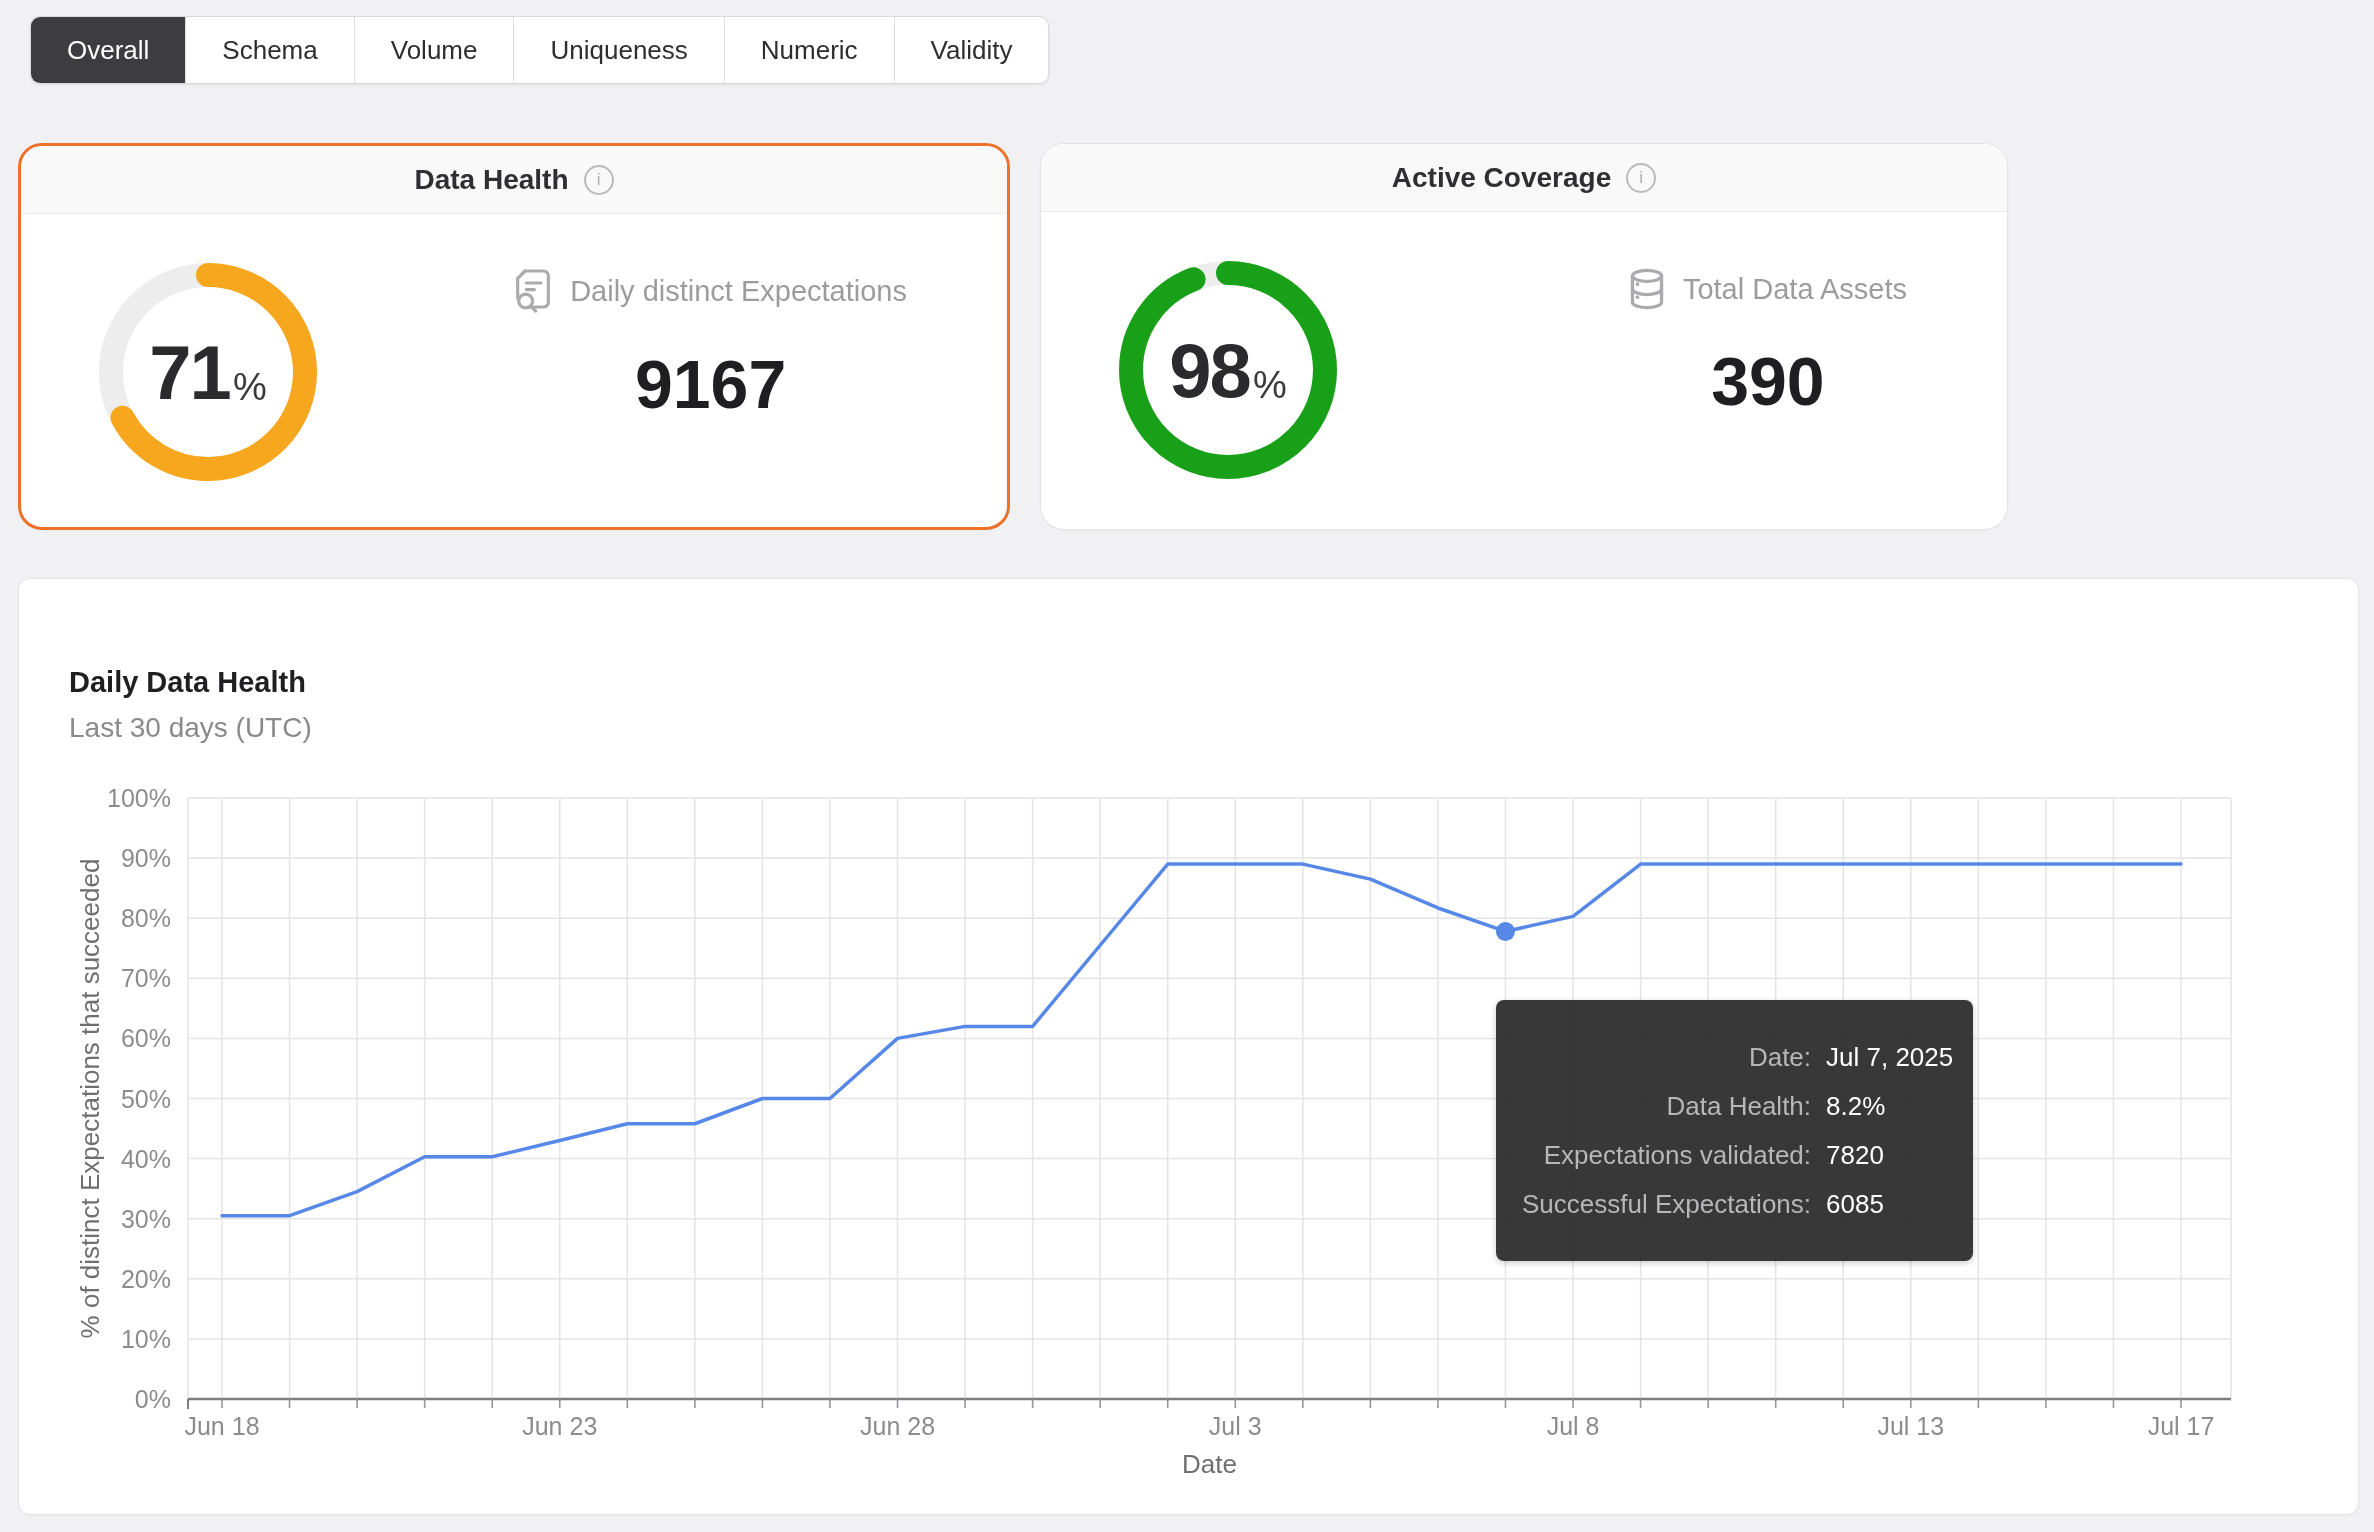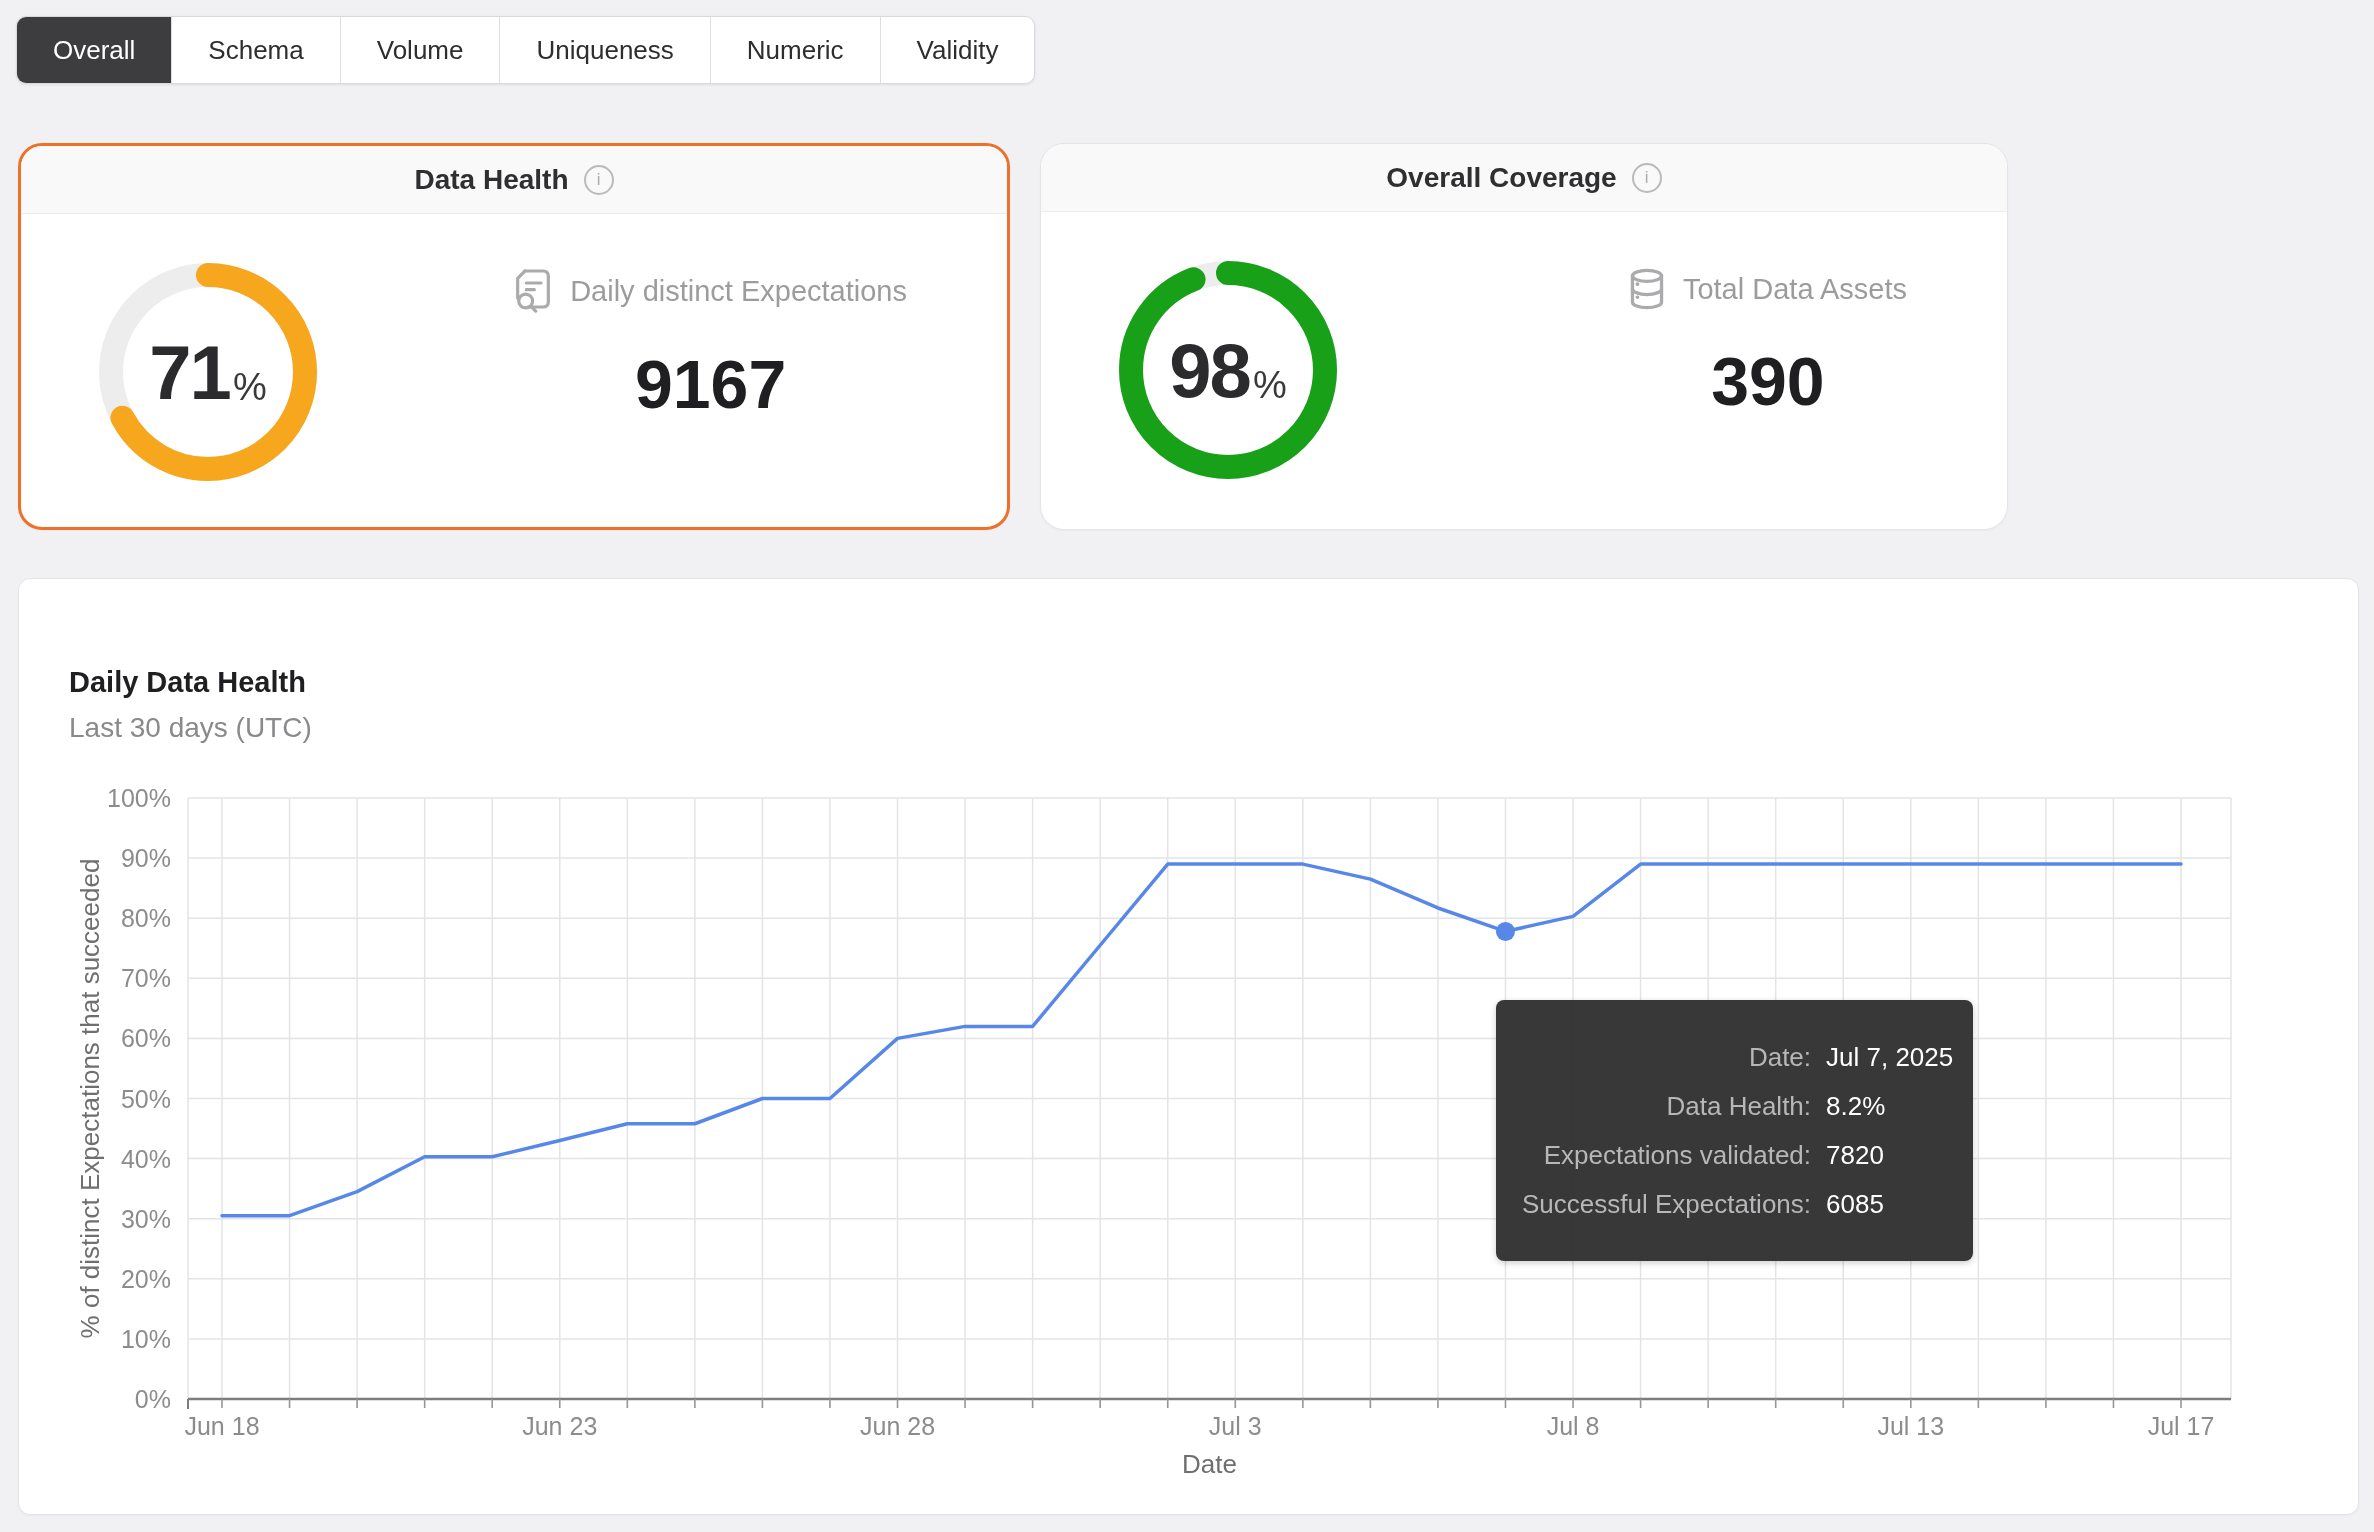--- a/index.html
+++ b/index.html
@@ -4,21 +4,21 @@
 <style>
   html,body{margin:0;padding:0;}
   body{
     width:2374px;height:1532px;position:relative;overflow:hidden;
     background:#f1f1f3;
     font-family:"Liberation Sans", sans-serif;
     -webkit-font-smoothing:antialiased;
   }
   
   .tab-bar{
-    position:absolute;left:16px;top:16px;display:inline-flex;
+    position:absolute;left:30px;top:16px;display:inline-flex;
     background:#fff;border:1px solid #d9d9db;border-radius:10px;
     box-shadow:0 1px 3px rgba(0,0,0,.08);height:66px;overflow:hidden;
   }
   .tab{
     display:flex;align-items:center;padding:0 36px;font-size:26px;color:#2e2e30;
     border-left:1px solid #dedee0;cursor:pointer;white-space:nowrap;
   }
   .tab:first-child{border-left:none;}
   .tab.active{background:#3d3d3f;color:#fff;}
   
@@ -117,21 +117,21 @@
           </svg>
           <span>Daily distinct Expectations</span>
         </div>
         <div class="metric-value">9167</div>
       </div>
     </div>
   </section>
 
   <section class="card">
     <header class="card-header">
-      <span class="card-title">Overall Coverage</span>
+      <span class="card-title">Active Coverage</span>
       <i class="info-icon">i</i>
     </header>
     <div class="card-body">
       <div class="donut-wrap">
         <svg width="220" height="220" viewBox="0 0 220 220">
           <circle cx="110" cy="110" r="97" fill="none" stroke="#EDEDED" stroke-width="24"></circle>
           <circle cx="110" cy="110" r="97" fill="none" stroke-width="24" stroke-linecap="round" transform="rotate(-90 110 110)" stroke="#18A018" stroke-dasharray="573.2795953004915 609.4689747964198"></circle>
         </svg>
         <div class="donut-center">
           <span class="donut-num">98</span>

